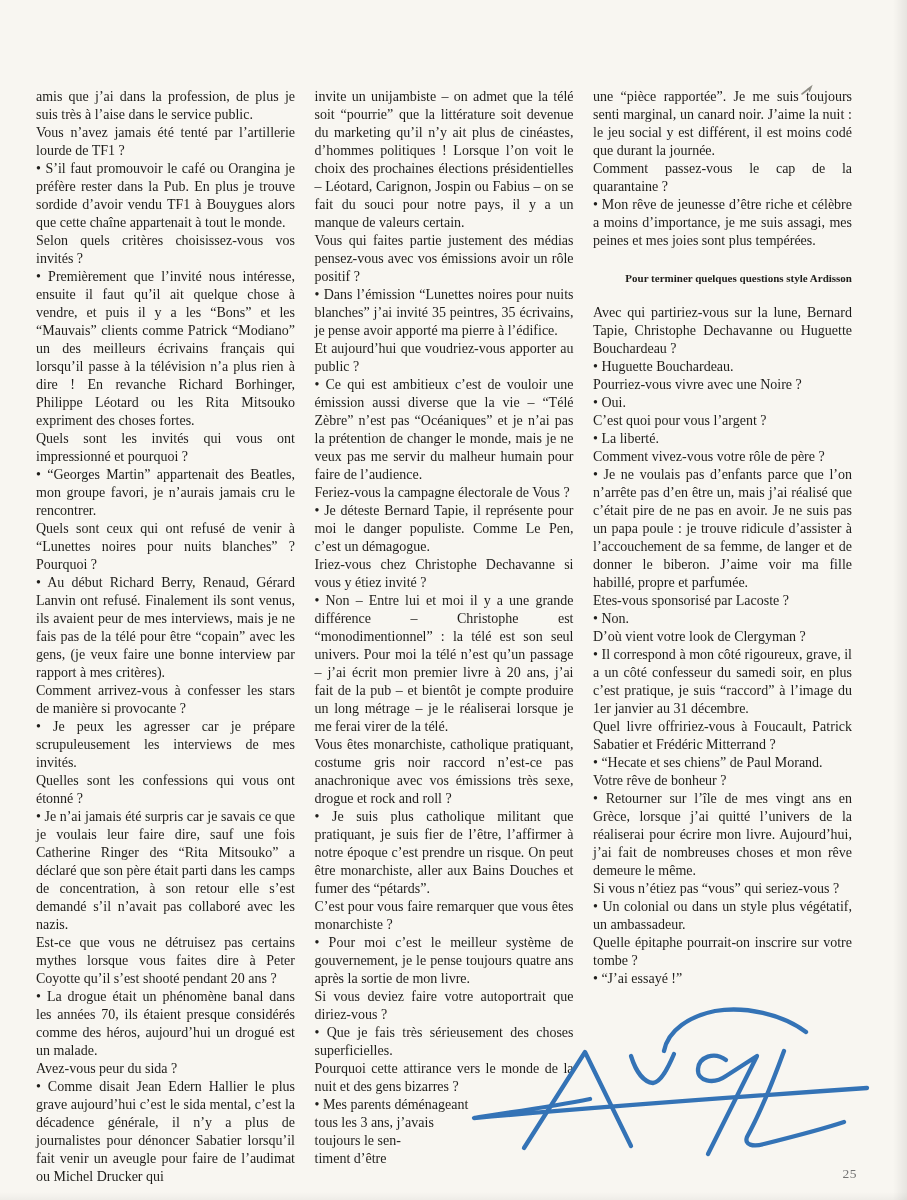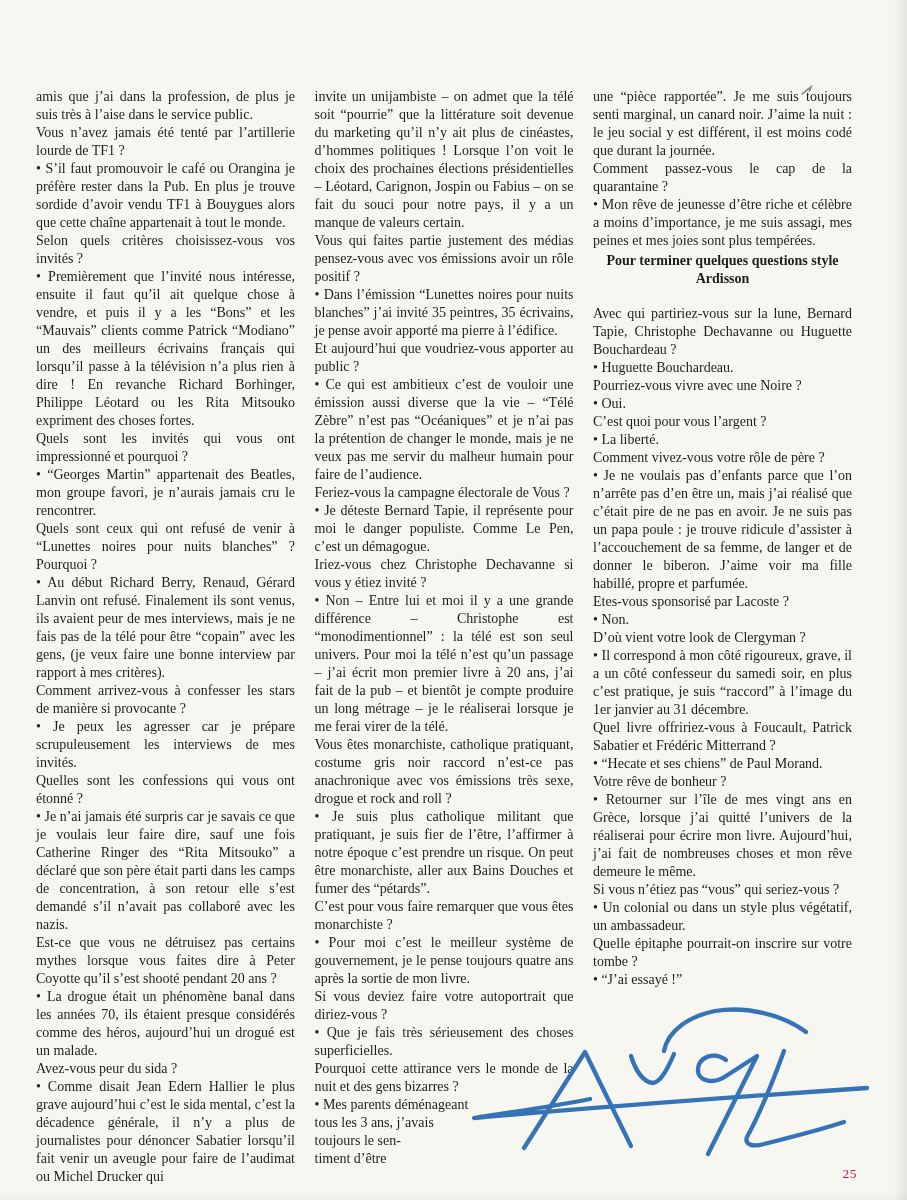--- a/index.html
+++ b/index.html
@@ -27,34 +27,34 @@
   }
   .col{width:259px;flex:0 0 259px;}
   p.block{
     margin:0;padding:0;
     font-size:14px;line-height:18px;
     text-align:justify;
     hyphens:auto;-webkit-hyphens:auto;
   }
   p.question{}
   p.heading{
-    font-weight:700;font-style:normal;text-align:center;
-    margin:2px 0 17px 0;font-size:14px;
+    font-weight:700;font-style:normal;text-align:right;
+    margin:19px 0 17px 0;font-size:11px;
   }
   p.answer-ragged{white-space:pre-line;text-align:left;}
   .signature{
     position:absolute;left:452px;top:998px;width:426px;height:168px;
     pointer-events:none;
   }
   .signature path{fill:none;stroke:#3473b6;stroke-width:4.3;stroke-linecap:round;stroke-linejoin:round;}
   .speck{position:absolute;left:800px;top:84px;width:14px;height:12px;}
   .speck path{fill:none;stroke:#8d8c84;stroke-width:1.6;stroke-linecap:round;}
   .page-number{
     position:absolute;right:50px;bottom:18px;
-    font-size:13.5px;letter-spacing:0.5px;color:#be185d;
+    font-size:13.5px;letter-spacing:0.5px;color:#737373;
   }
 </style>
 </head>
 <body style="background: rgb(248, 246, 241); color: rgb(30, 29, 26);">
 
 <div class="page">
 
   <svg class="speck" viewBox="0 0 14 12" aria-hidden="true">
     <path d="M2,10 L11,3 M7.5,5.5 L11,3 L9.5,7"></path>
   </svg>

